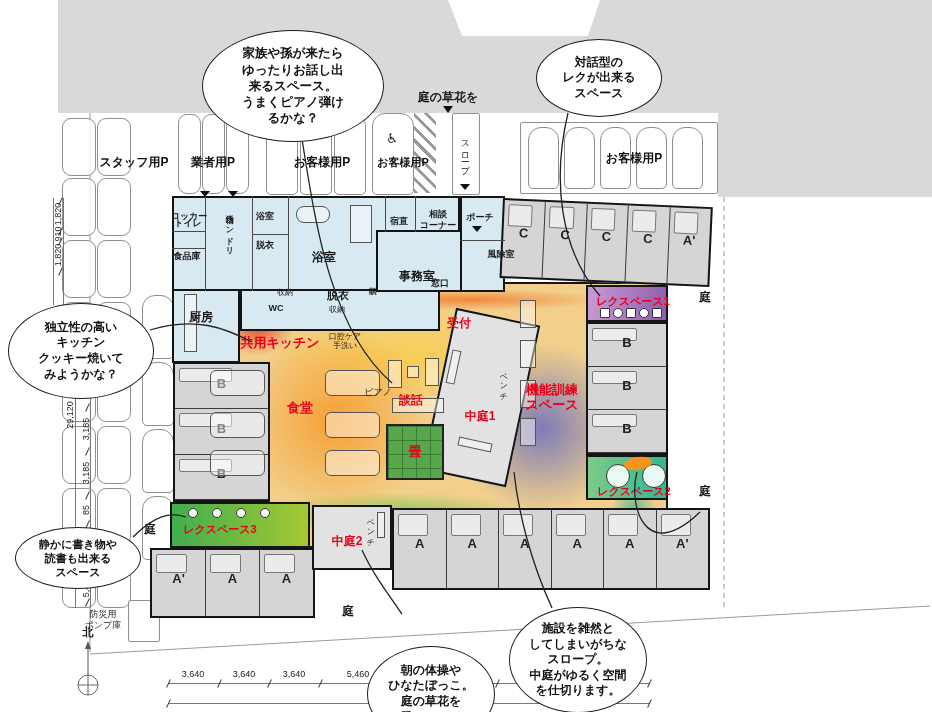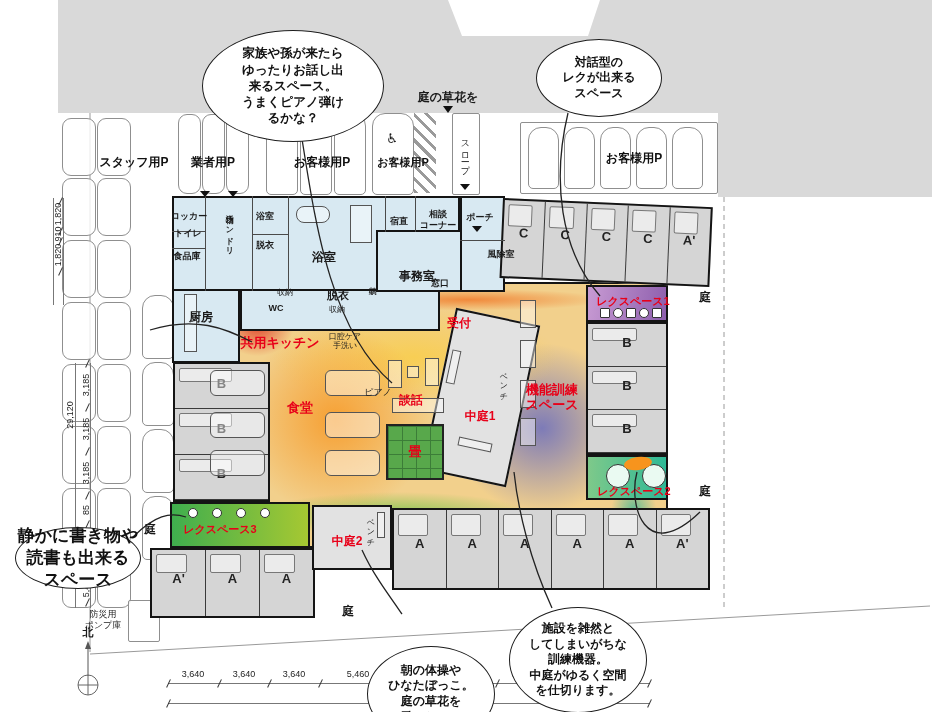--- a/index.html
+++ b/index.html
@@ -276,21 +276,21 @@
   <i class="seat" style="left:188px;top:508px;"></i>
     <i class="seat" style="left:212px;top:508px;"></i>
   <i class="seat" style="left:236px;top:508px;"></i>
     <i class="seat" style="left:260px;top:508px;"></i>
 
   <div class="tri" style="left:200px;top:191px;border-top-width:6px;"></div>
   <div class="tri" style="left:228px;top:191px;border-top-width:6px;"></div>
   <div class="tri" style="left:472px;top:226px;border-top-width:6px;"></div>
 
   <div class="lbl s9" style="left:189px;top:216px;">ロッカー</div>
-  <div class="lbl s9" style="left:188px;top:233px;text-align:right;">トイレ</div>
+  <div class="lbl s9" style="left:188px;top:223px;text-align:right;">トイレ</div>
   <div class="lbl s9" style="left:187px;top:256px;">食品庫</div>
   <div class="lbl s8 vert" style="left:229px;top:230px;">汚物ランドリ</div>
   <div class="lbl s9" style="left:265px;top:216px;">浴室</div>
   <div class="lbl s9" style="left:265px;top:245px;">脱衣</div>
   <div class="lbl s12" style="left:324px;top:257px;">浴室</div>
   <div class="lbl s9" style="left:399px;top:221px;">宿直</div>
   <div class="lbl s9" style="left:438px;top:220px;">相談
 コーナー</div>
   <div class="lbl s9" style="left:480px;top:217px;">ポーチ</div>
   <div class="lbl s9" style="left:440px;top:255px;margin-top:28px;">窓口</div>
@@ -391,26 +391,30 @@
   </svg>
 
   <div class="bubble" style="left:202px;top:30px;width:180px;height:110px;font-size:12.5px;">家族や孫が来たら
 ゆったりお話し出
 来るスペース。
 うまくピアノ弾け
 るかな？</div>
   <div class="bubble" style="left:536px;top:39px;width:124px;height:76px;font-size:12px;">対話型の
 レクが出来る
 スペース</div>
-  <div class="bubble" style="left:15px;top:527px;width:124px;height:60px;font-size:17px;">静かに書き物や
+  <div class="bubble" style="left:8px;top:303px;width:144px;height:94px;font-size:12px;">独立性の高い
+キッチン
+クッキー焼いて
+みようかな？</div>
+  <div class="bubble" style="left:15px;top:527px;width:124px;height:60px;font-size:11px;">静かに書き物や
 読書も出来る
 スペース</div>
   <div class="bubble" style="left:367px;top:646px;width:126px;height:94px;font-size:12px;">朝の体操や
 ひなたぼっこ。
 庭の草花を
 愛でたり。</div>
   <div class="bubble" style="left:509px;top:607px;width:136px;height:104px;font-size:12px;">施設を雑然と
 してしまいがちな
-訓練機器。
+スロープ。
 中庭がゆるく空間
 を仕切ります。</div>
 
 </div>
 
 </body></html>

